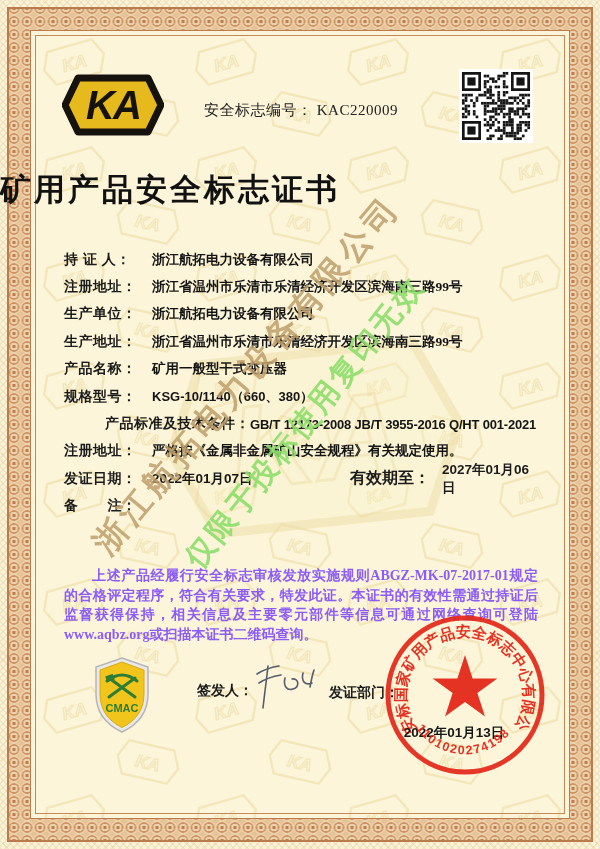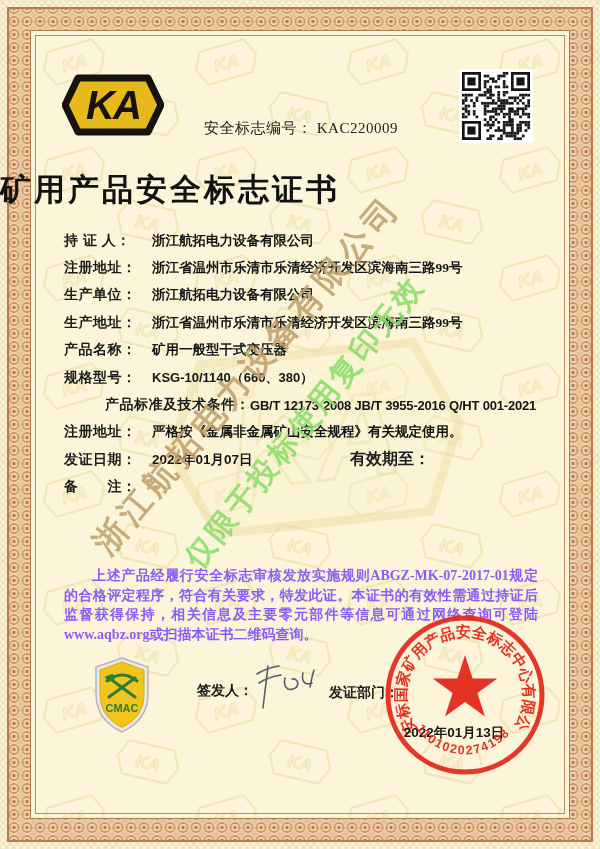--- a/index.html
+++ b/index.html
@@ -23,28 +23,28 @@
   .interior{position:absolute;inset:30px;background:#fcf5da;border:1.5px solid #b97c4e;}
   .inner-rule{position:absolute;inset:35px;border:1px solid #c08a59;}
 
   .bg-svg{position:absolute;left:31px;top:31px;width:538px;height:787px;}
 
   .content{position:absolute;inset:0;color:#1b1b1b;}
 
   
   .ka-logo{position:absolute;left:62px;top:74px;width:102px;height:62px;}
   .cert-no{position:absolute;left:168px;top:101px;width:266px;text-align:center;
-    font-family:"Liberation Serif",serif;font-size:15px;color:#222;letter-spacing:.5px;margin-top:18px;}
+    font-family:"Liberation Serif",serif;font-size:15px;color:#222;letter-spacing:.5px;}
   .qr{position:absolute;left:459px;top:69px;width:74px;height:74px;}
 
   .title{position:absolute;left:0;top:169px;width:100%;text-align:left;
     font-family:"Liberation Serif",serif;font-weight:900;font-size:31px;letter-spacing:3px;color:#111;}
 
   
-  .fields{position:absolute;left:64px;top:227px;width:478px;}
+  .fields{position:absolute;left:64px;top:246px;width:478px;}
   .frow{display:flex;align-items:center;height:27.4px;}
   .flabel{flex:none;width:88px;font-size:14px;font-weight:bold;letter-spacing:.5px;}
   .fvalue{flex:1;font-family:"Liberation Serif",serif;font-weight:bold;font-size:13.5px;color:#141414;}
   .frow.wide .flabel{width:186px;text-align:right;}
   .frow.wide .fvalue{letter-spacing:-.2px;font-family:"Liberation Sans",sans-serif;font-size:13px;}
   .frow.spec .fvalue{font-family:"Liberation Sans",sans-serif;font-size:13px;}
   .dates .flabel2{flex:none;width:92px;font-size:16px;font-weight:bold;margin-left:48px;}
   .dates .fvalue{flex:none;width:150px;font-family:"Liberation Sans",sans-serif;}
   .dates .fvalue2{flex:1;font-family:"Liberation Sans",sans-serif;font-weight:bold;font-size:13.5px;}
 
@@ -367,20 +367,21 @@
         <span class="fvalue">GB/T 12173-2008 JB/T 3955-2016 Q/HT 001-2021</span>
       </div>
       <div class="frow">
         <span class="flabel">注册地址：</span>
         <span class="fvalue">严格按《金属非金属矿山安全规程》有关规定使用。</span>
       </div>
       <div class="frow dates">
         <span class="flabel">发证日期：</span>
         <span class="fvalue">2022年01月07日</span>
         <span class="flabel2">有效期至：</span>
+        <span class="fvalue2">2027年01月06日</span>
       </div>
       <div class="frow">
         <span class="flabel">备　　注：</span>
         <span class="fvalue"></span>
       </div>
     </div>
 
     <div class="statement">上述产品经履行安全标志审核发放实施规则ABGZ-MK-07-2017-01规定的合格评定程序，符合有关要求，特发此证。本证书的有效性需通过持证后监督获得保持，相关信息及主要零元部件等信息可通过网络查询可登陆www.aqbz.org或扫描本证书二维码查询。</div>
 
     <svg class="cmac" viewBox="0 0 60 78">

